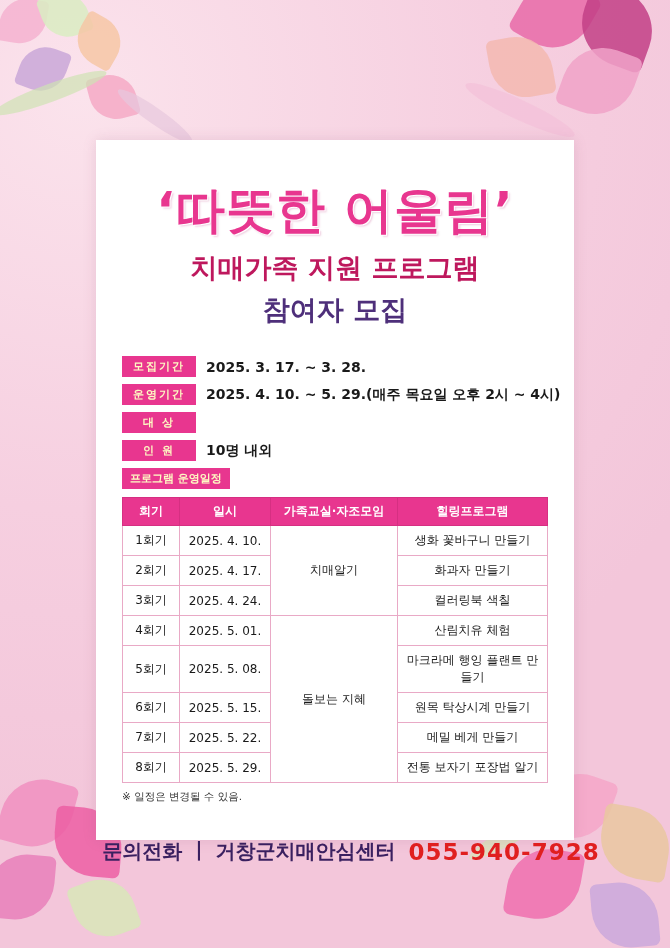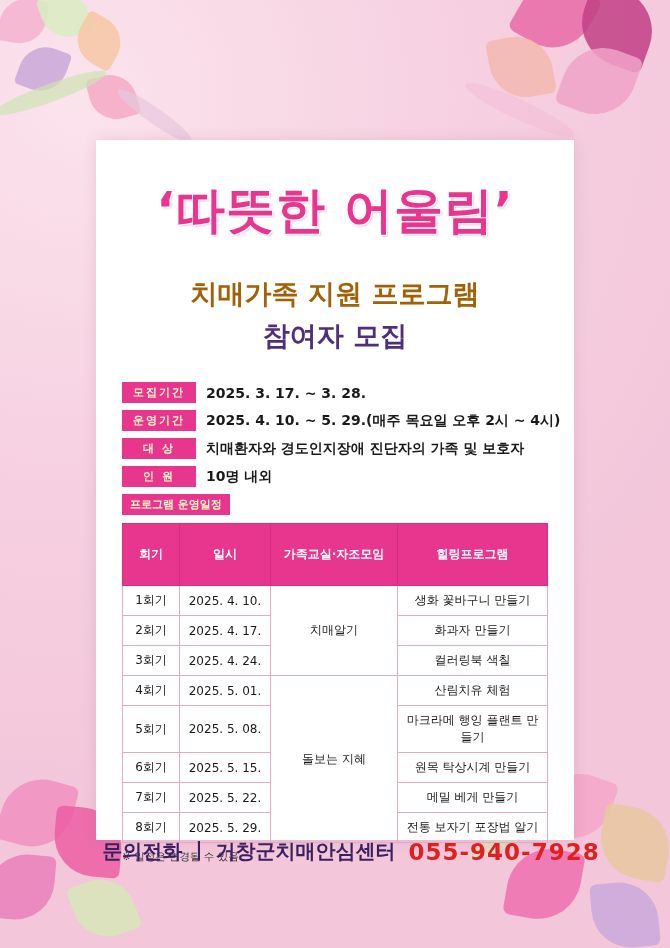--- a/index.html
+++ b/index.html
@@ -58,24 +58,24 @@
     margin-top: 38px;
     font-size: 49px;
     font-weight: bold;
     letter-spacing: 1px;
     color: #e8368f;
     text-shadow: 1px 1px 0 #fff, 2px 2px 2px rgba(190,60,130,.25);
     font-family: "DejaVu Sans", sans-serif;
   }
   .title-sub1 {
     text-align: center;
-    margin-top: 32px;
+    margin-top: 6px;
     font-size: 27px;
     font-weight: bold;
-    color: #a16207;
+    color: #be185d;
     font-family: "DejaVu Sans", sans-serif;
   }
   .title-sub2 {
     text-align: center;
     margin-top: 6px;
     font-size: 27px;
     font-weight: bold;
     color: #4e2f7a;
     font-family: "DejaVu Sans", sans-serif;
   }
@@ -117,21 +117,21 @@
     border-collapse: collapse;
     width: 426px;
     font-size: 12px;
     font-family: "DejaVu Sans", sans-serif;
   }
   table.schedule th {
     background: #e8368f;
     color: #ffffff;
     font-weight: bold;
     border: 1px solid #d62f82;
-    padding: 22px 2px;
+    padding: 5px 2px;
     font-size: 12px;
   }
   table.schedule td {
     border: 1px solid #e9a9c6;
     padding: 6px 8px;
     color: #1a1a1a;
     text-align: center;
     height: 16px;
   }
   td.left {
@@ -222,21 +222,20 @@
       <div class="info-row">
         <span class="info-label">모집기간</span>
         <span class="info-value">2025. 3. 17. ~ 3. 28.</span>
       </div>
       <div class="info-row">
         <span class="info-label">운영기간</span>
         <span class="info-value">2025. 4. 10. ~ 5. 29.(매주 목요일 오후 2시 ~ 4시)</span>
       </div>
       <div class="info-row">
         <span class="info-label">대    상</span>
-        <span class="info-value">치매환자와 경도인지장애 진단자의 가족 및 보호자</span>
       </div>
       <div class="info-row">
         <span class="info-label">인    원</span>
         <span class="info-value">10명 내외</span>
       </div>
       <div class="info-row">
         <span class="info-label label-wide">프로그램 운영일정</span>
       </div>
     </div>
 

